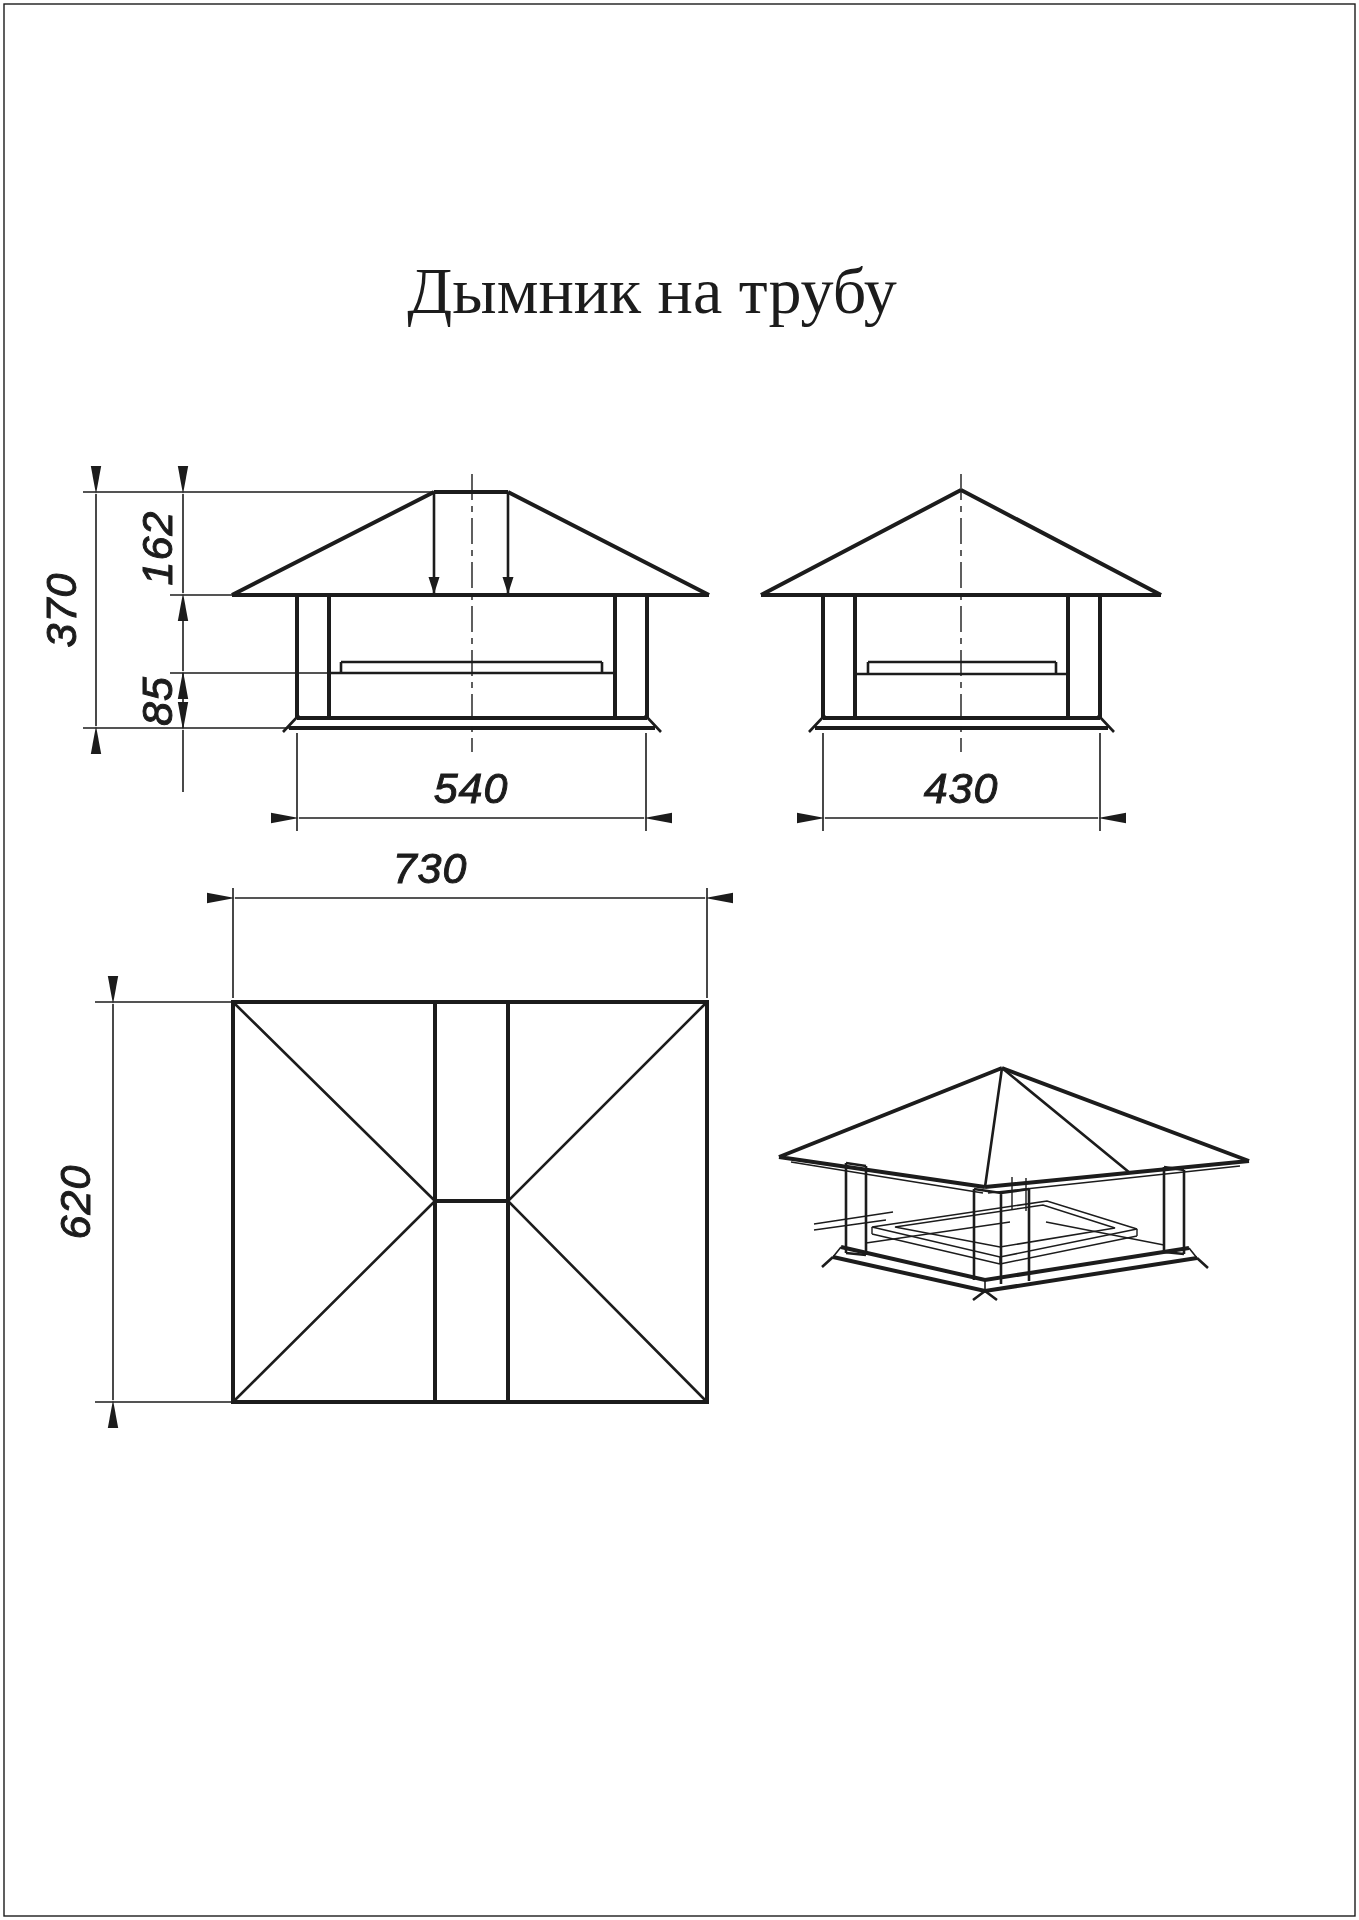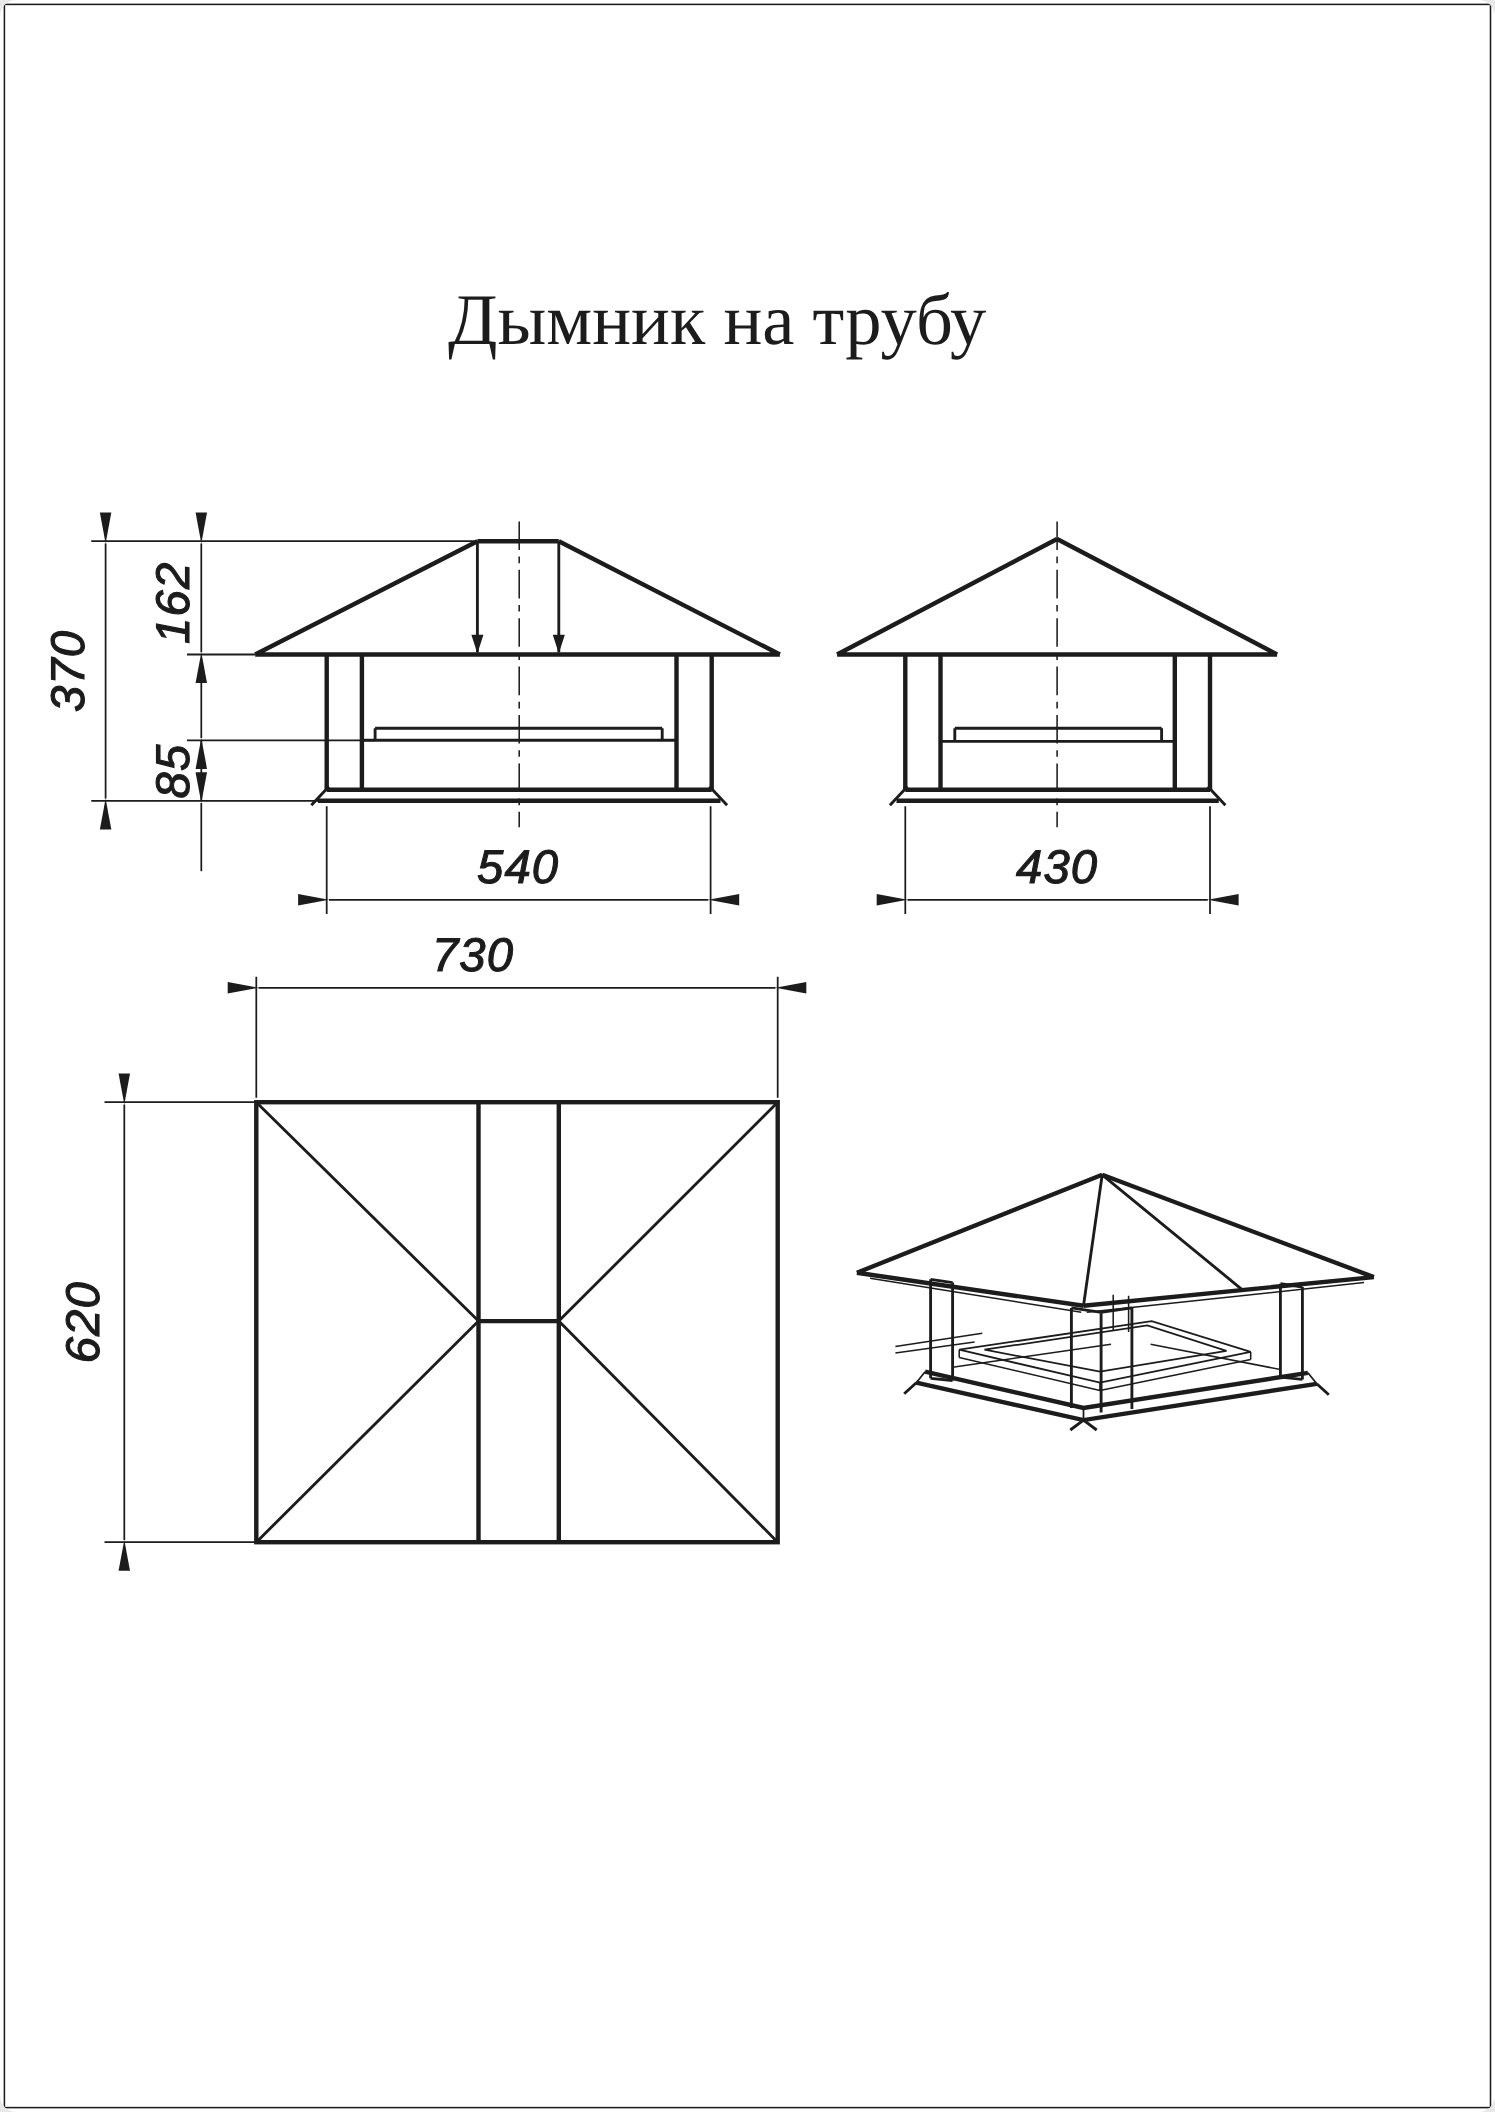--- a/index.html
+++ b/index.html
@@ -7,21 +7,20 @@
     padding: 0;
     background: #e8e8e8;
   }
   .sheet {
     position: relative;
     width: 1359px;
     height: 1920px;
     margin: 0 auto;
     background: #ffffff;
     overflow: hidden;
-    border-radius: 15px;
   }
   svg.drawing {
     position: absolute;
     inset: 0;
     display: block;
   }
   .title-text {
     font-family: "Liberation Serif", "DejaVu Serif", serif;
     font-size: 66px;
     font-weight: 400;

